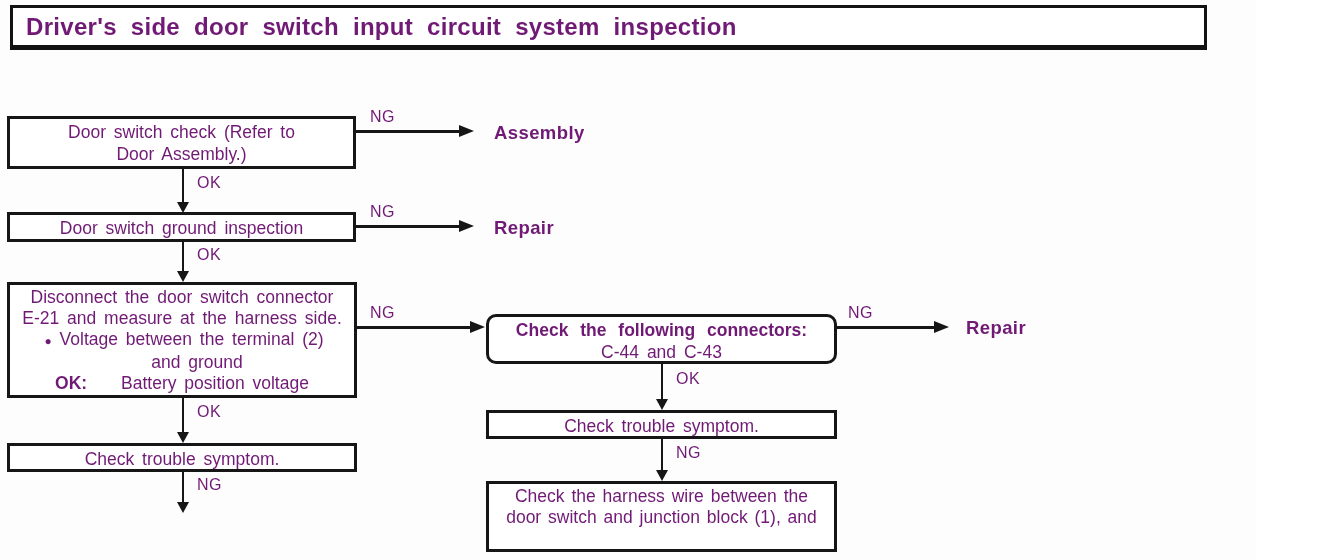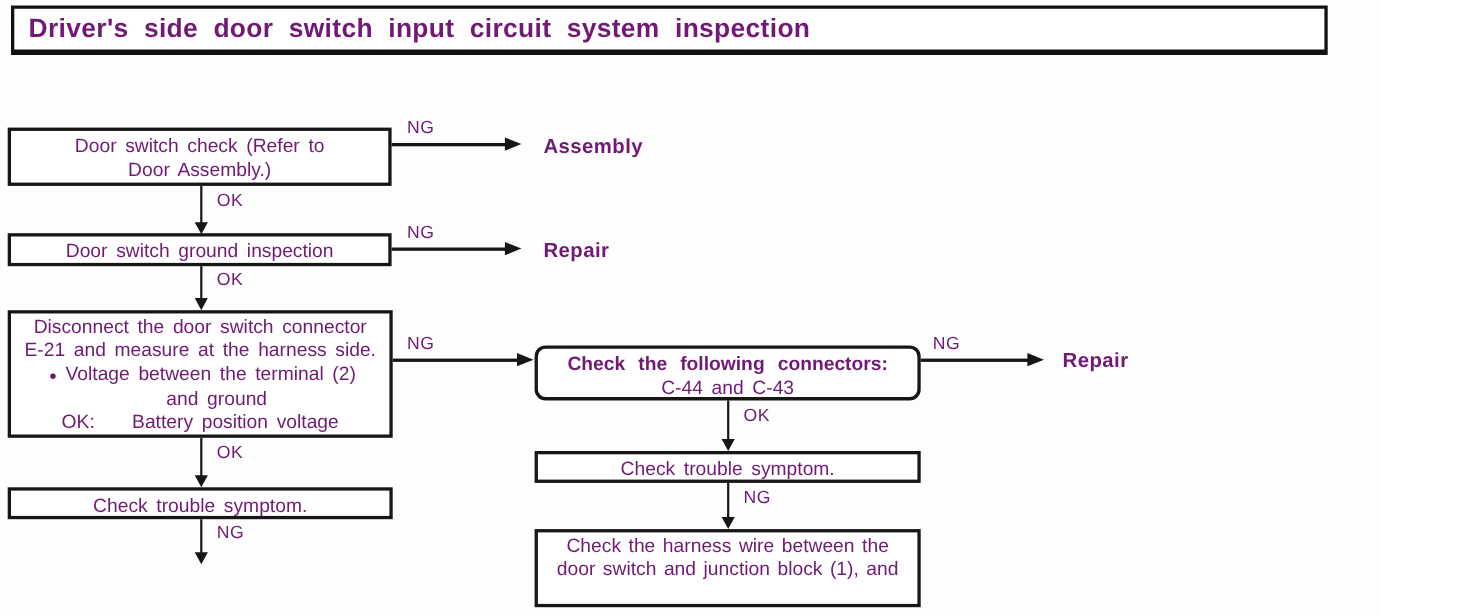--- a/index.html
+++ b/index.html
@@ -38,21 +38,21 @@
     line-height: 22px;
     padding: 2px 8px;
     word-spacing: 3px;
     white-space: nowrap;
   }
   .box .ln { display: block; }
   .bullet-row { display: flex; }
   .bullet-glyph { width: 30px; font-size: 12px; line-height: 21px; padding-left: 4px; }
   .indent { padding-left: 30px; }
   .bold { font-weight: bold; }
-  .ok-row .ok-prefix { font-weight: normal; margin-right: 26px; }
+  .ok-row .ok-prefix { font-weight: bold; margin-right: 26px; }
   .hline { position: absolute; height: 3px; background: #161616; }
   .vline { position: absolute; width: 2px; background: #161616; }
   .head-right {
     position: absolute; width: 0; height: 0;
     border-top: 6px solid transparent;
     border-bottom: 6px solid transparent;
     border-left: 15px solid #161616;
   }
   .head-down {
     position: absolute; width: 0; height: 0;

